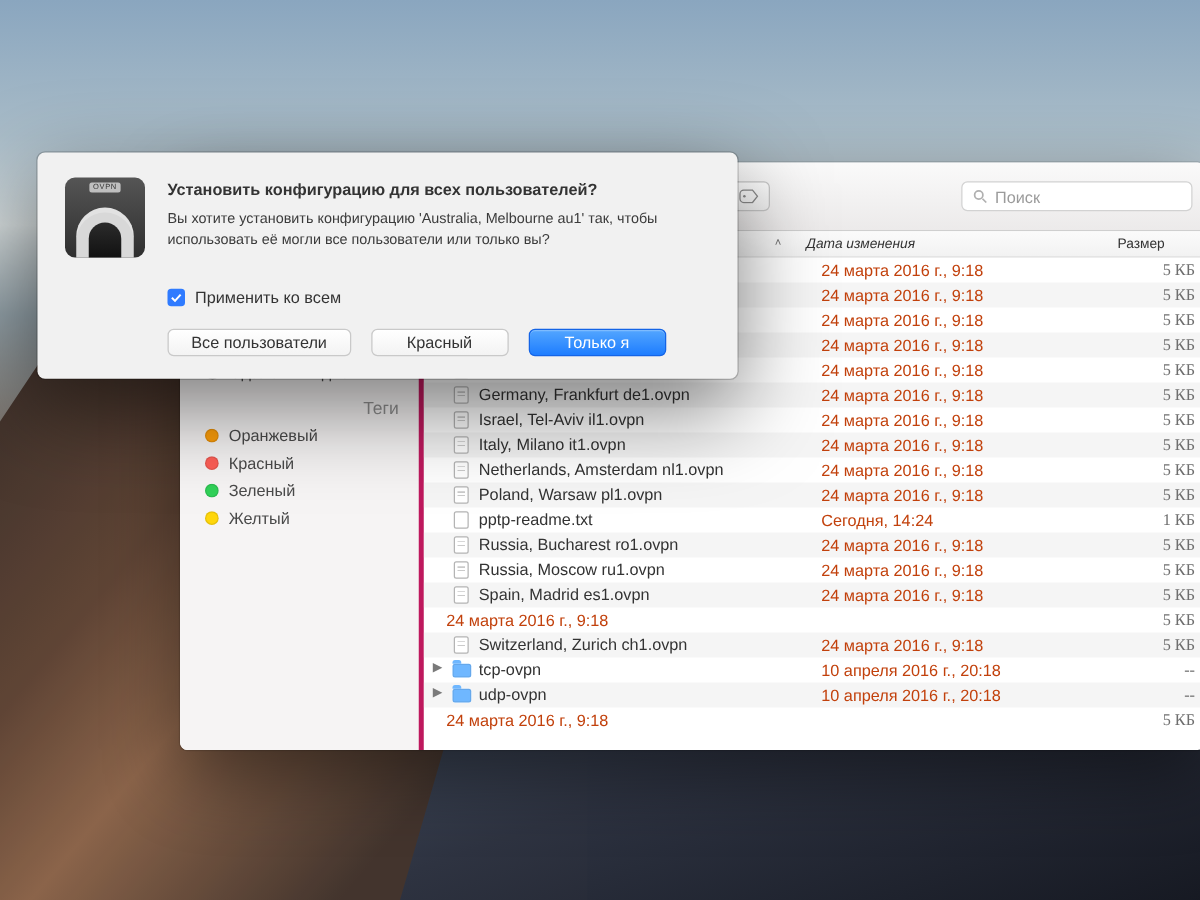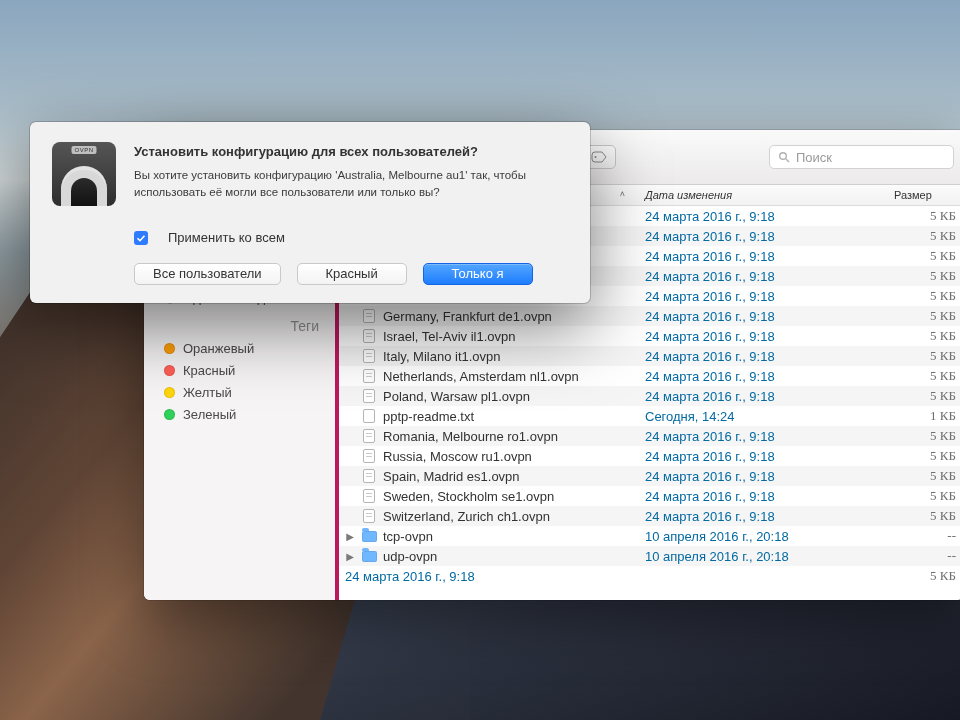--- a/index.html
+++ b/index.html
@@ -76,24 +76,24 @@
   .cols { height:21px; flex:0 0 21px; background:linear-gradient(#fbfbfb,#f2f2f2); border-bottom:1px solid #dcdcdc;
           display:flex; align-items:center; font-size:11px; color:#333;}
   .col-name { width:300px; padding-left:28px;}
   .col-date { width:255px; padding-left:6px;font-style:italic;}
   .col-size { flex:1; text-align:left; padding-right:18px;}
   .sort-caret{ margin:0 6px 0 auto; font-size:9px; color:#6f6f6f; padding-right:8px;}
 
   .rows { flex:1; overflow:hidden; font-size:13px; color:#333;}
   .row { height:20px; display:flex; align-items:center;}
   .row:nth-child(even){ background:#f5f5f5;}
-  .c-name { width:300px; display:flex; align-items:center; gap:6px; padding-left:6px; white-space:nowrap; overflow:hidden;}
+  .c-name { width:300px; display:flex; align-items:flex-start; gap:6px; padding-left:6px; white-space:nowrap; overflow:hidden;}
   .c-name .disclosure { width:10px; text-align:center; color:#7a7a7a; font-size:10px;}
   .c-name .fi { width:16px; height:16px; display:flex; align-items:center; justify-content:center;}
-  .c-date { width:255px; color:#0369a1; padding-left:6px;}
+  .c-date { width:255px; color:#c2410c; padding-left:6px;margin-left:12px;}
   .c-size { flex:1; text-align:right; color:#6f6f6f; padding-right:8px;font-family:Liberation Serif, serif;}
 
   
   .ico-doc { width:12px; height:14px; background:#fff; border:1px solid #b4b4b4; border-radius:2px; position:relative;}
   .ico-doc.config::after{content:""; position:absolute; left:2px; right:2px; top:3px; bottom:3px;
       background:repeating-linear-gradient(#8a8a8a 0 1px, transparent 1px 3px); opacity:.45;}
   .ico-doc.txt::after{content:"";}
   .ico-folder { width:15px; height:11px; background:#6fb7ff; border-radius:2px; position:relative; box-shadow:inset 0 0 0 1px rgba(0,0,0,.08);}
   .ico-folder::before{content:""; position:absolute; left:0; top:-3px; width:7px; height:3px; background:#6fb7ff; border-radius:2px 2px 0 0;}
 
@@ -115,21 +115,21 @@
     width:46px; height:46px; background:#d8d8d8; border-radius:23px 23px 0 0;
     position:relative; margin-bottom:-6px;
     box-shadow: inset 0 4px 0 rgba(255,255,255,.25);
   }
   .app-icon .tunnel::after{content:""; position:absolute; left:10px; right:10px; bottom:0; top:12px;
     background:linear-gradient(#2b2b2b,#0c0c0c); border-radius:14px 14px 0 0;}
   .app-icon .badge{position:absolute; top:4px; left:50%; transform:translateX(-50%);
     font-size:6px; background:#bfbfbf; color:#333; padding:1px 3px; border-radius:2px; letter-spacing:.5px;}
   .dlg-title{ font-weight:600; font-size:13px; margin:2px 0 8px;}
   .dlg-body { font-size:11.5px; color:#3b3b3b; line-height:1.45;}
-  .dlg-check{ display:flex; align-items:center; gap:20px; margin:24px 0 18px 82px; font-size:13px;}
+  .dlg-check{ display:flex; align-items:center; gap:8px; margin:24px 0 18px 82px; font-size:13px;}
   .chkbox{ width:14px; height:14px; border-radius:3px; background:#2f7bff; display:flex; align-items:center; justify-content:center;}
   .chkbox svg{ width:10px; height:10px; }
   .dlg-buttons{ display:flex; gap:16px; margin-left:82px;}
   .btn{
     height:22px; min-width:110px; padding:2px 18px 3px; border-radius:5px; font-size:13px;
     background:linear-gradient(#ffffff,#f3f3f3); border:1px solid #c9c9c9; color:#333;
     display:inline-flex; align-items:center; justify-content:center;
     box-shadow:0 1px 0 rgba(255,255,255,.6) inset;
   }
   .btn.primary{
@@ -272,26 +272,26 @@
       <div id="sb-tags">
           <div class="side-item">
             <span class="tag-dot" style="background:#ff9f0a"></span>
             <span>Оранжевый</span>
           </div>
           <div class="side-item">
             <span class="tag-dot" style="background:#ff5f57"></span>
             <span>Красный</span>
           </div>
           <div class="side-item">
+            <span class="tag-dot" style="background:#30d158"></span>
+            <span>Зеленый</span>
+          </div>
+          <div class="side-item">
             <span class="tag-dot" style="background:#ffd60a"></span>
             <span>Желтый</span>
-          </div>
-          <div class="side-item">
-            <span class="tag-dot" style="background:#30d158"></span>
-            <span>Зеленый</span>
           </div>
         </div>
     </div>
 
     <div class="filepane">
       <div class="cols">
         <div class="col-name" style="display:flex;">
           <span>Имя</span>
           <span class="sort-caret">˄</span>
         </div>
@@ -419,21 +419,21 @@
             </div>
             <div class="c-date">Сегодня, 14:24</div>
             <div class="c-size">1 КБ</div>
           </div>
           <div class="row">
             <div class="c-name">
               <span class="disclosure"></span>
               <span class="fi">
                 <span class="ico-doc config"></span>
               </span>
-              <span>Romania, Melbourne ro1.ovpn</span>
+              <span>Russia, Bucharest ro1.ovpn</span>
             </div>
             <div class="c-date">24 марта 2016 г., 9:18</div>
             <div class="c-size">5 КБ</div>
           </div>
           <div class="row">
             <div class="c-name">
               <span class="disclosure"></span>
               <span class="fi">
                 <span class="ico-doc config"></span>
               </span>
@@ -447,27 +447,20 @@
               <span class="disclosure"></span>
               <span class="fi">
                 <span class="ico-doc config"></span>
               </span>
               <span>Spain, Madrid es1.ovpn</span>
             </div>
             <div class="c-date">24 марта 2016 г., 9:18</div>
             <div class="c-size">5 КБ</div>
           </div>
           <div class="row">
-            <div class="c-name">
-              <span class="disclosure"></span>
-              <span class="fi">
-                <span class="ico-doc config"></span>
-              </span>
-              <span>Sweden, Stockholm se1.ovpn</span>
-            </div>
             <div class="c-date">24 марта 2016 г., 9:18</div>
             <div class="c-size">5 КБ</div>
           </div>
           <div class="row">
             <div class="c-name">
               <span class="disclosure"></span>
               <span class="fi">
                 <span class="ico-doc config"></span>
               </span>
               <span>Switzerland, Zurich ch1.ovpn</span>

